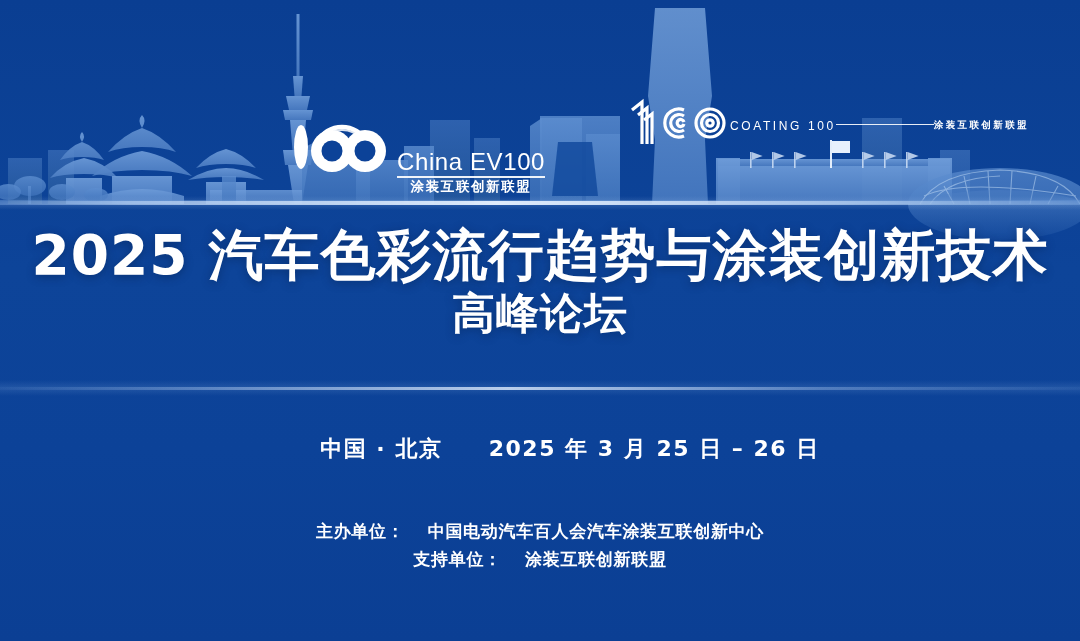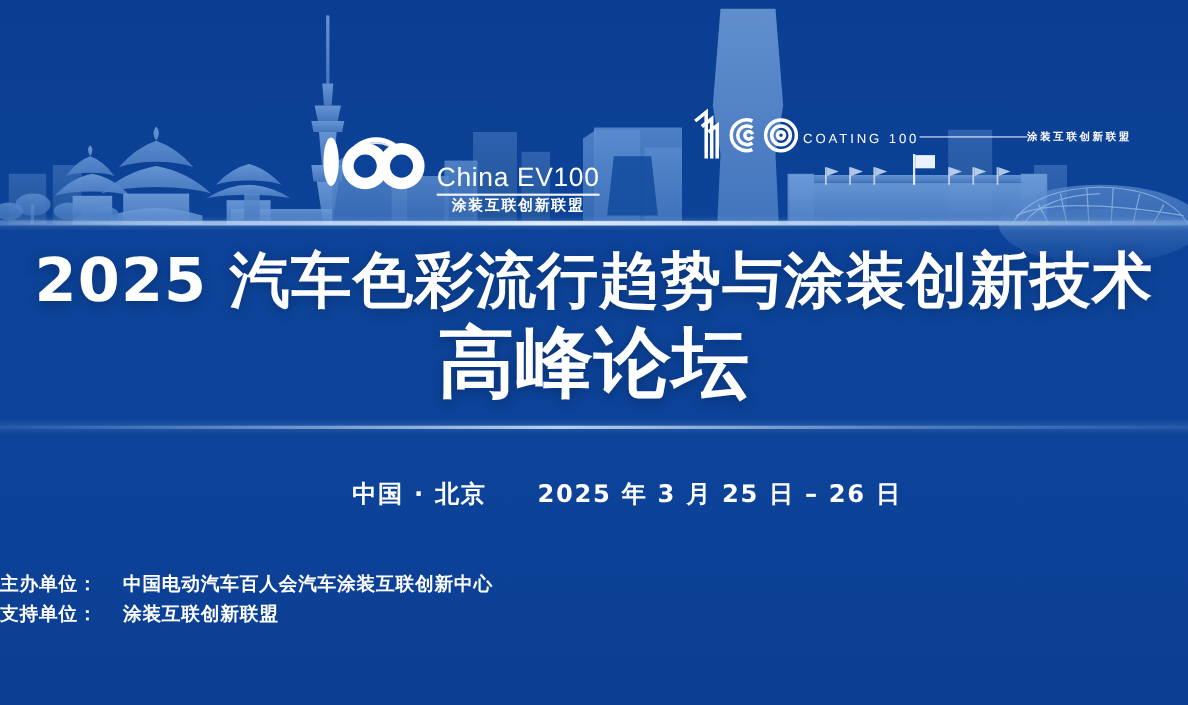--- a/index.html
+++ b/index.html
@@ -74,33 +74,33 @@
 
   
   .title-wrap{position:absolute;left:0;top:222px;width:1080px;text-align:center;}
   .title-line{
     color:#ffffff;font-weight:700;font-size:56px;line-height:1.20;
     letter-spacing:1px;
     text-shadow:0 2px 10px rgba(4,28,70,.45);
     font-family:"DejaVu Sans","Liberation Sans",sans-serif;
   }
   .title-line.l1{font-size:55px;}
-  .title-line.l2{font-size:70px;}
+  .title-line.l2{font-size:43px;}
 
   
   .date-line{
     position:absolute;left:0;top:434px;width:1080px;text-align:center;
     color:#ffffff;font-size:22px;font-weight:700;letter-spacing:1.5px;
     font-family:"DejaVu Sans","Liberation Sans",sans-serif;
     padding-left:30px;
   }
 
   
   .org{
-    position:absolute;left:0;top:518px;width:1080px;
+    position:absolute;left:0;top:518px;width:1080px;text-align:center;
     color:#ffffff;font-size:17px;font-weight:700;line-height:1.62;
     letter-spacing:.7px;
     font-family:"DejaVu Sans","Liberation Sans",sans-serif;
   }
   .org-row{white-space:nowrap;}
 </style>
 </head>
 <body>
 
 <div class="poster">

